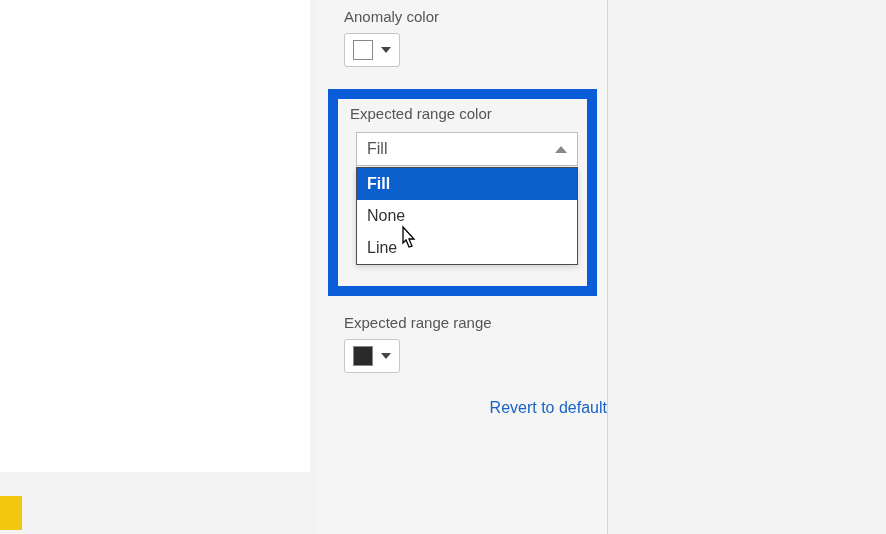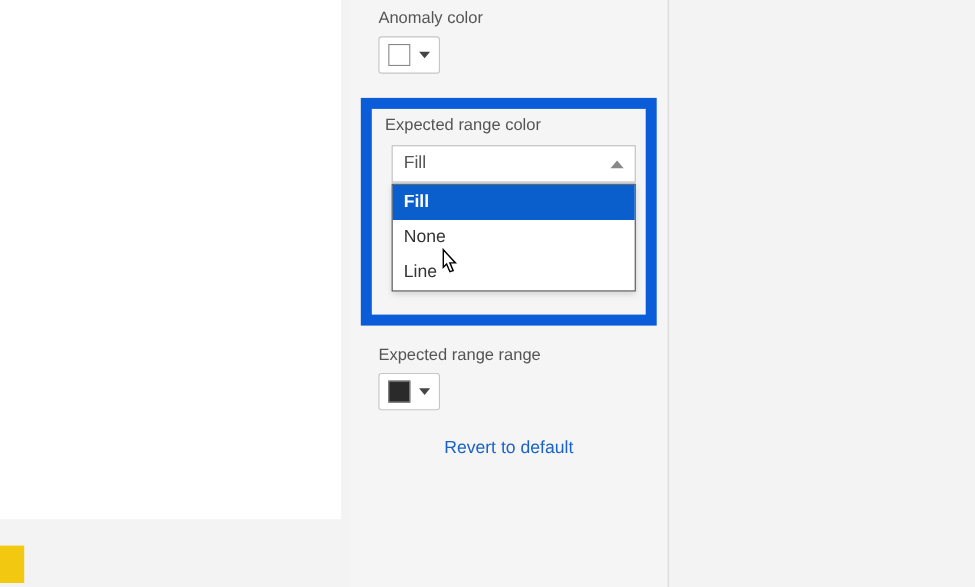--- a/index.html
+++ b/index.html
@@ -132,21 +132,21 @@
     }
     .combo-item.active {
       background: #0a5fcc;
       color: #fff;
       font-weight: 600;
     }
     .spacer-for-dropdown {
       height: 112px;
     }
     .revert-link {
-      text-align: center;
+      text-align: right;
       padding: 26px 0 0 0;
     }
     .revert-link span {
       color: #1a62c6;
       font-size: 16px;
       cursor: pointer;
     }
     .cursor-pointer-icon {
       position: absolute;
       left: 395px;

